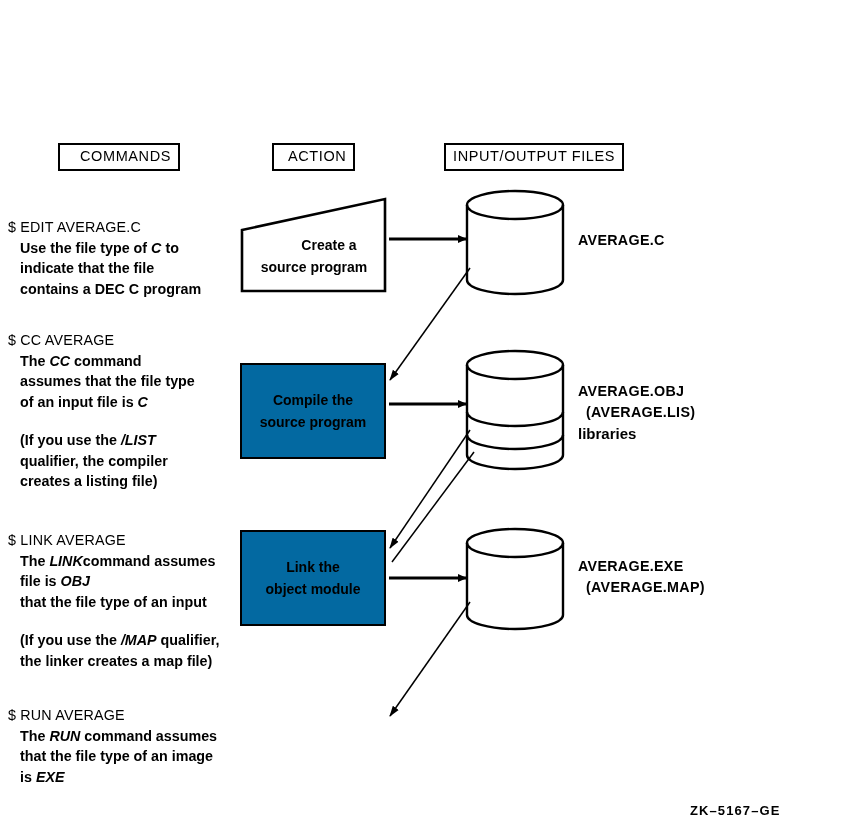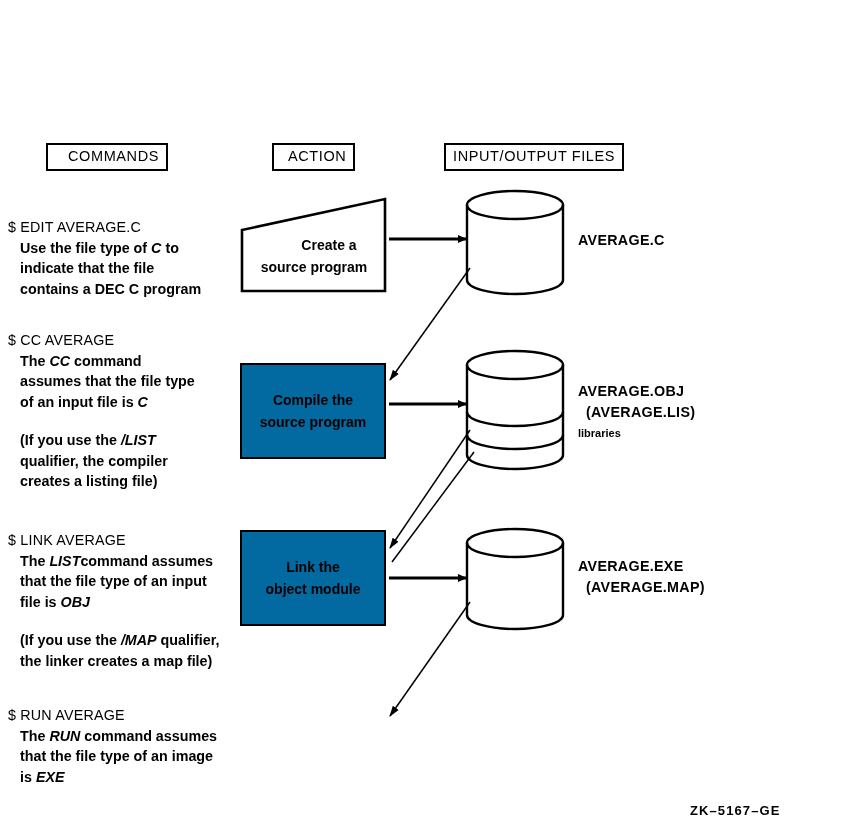--- a/index.html
+++ b/index.html
@@ -74,21 +74,21 @@
     white-space:nowrap;
   }
 
   svg.overlay{position:absolute;left:0;top:0;width:854px;height:827px;pointer-events:none;}
 </style>
 </head>
 <body>
 
 <div id="stage">
 
-  <div class="col-header" style="left:46px;top:143px;padding-left:20px;">
+  <div class="col-header" style="left:58px;top:143px;padding-left:20px;">
     <span>COMMANDS</span>
   </div>
   <div class="col-header" style="left:272px;top:143px;padding-left:14px;">
     <span>ACTION</span>
   </div>
   <div class="col-header" style="left:432px;top:143px;margin-left:12px;">
     <span>INPUT/OUTPUT FILES</span>
   </div>
 
   <div class="cmd-block" style="top:217px;">
@@ -117,26 +117,26 @@
       </div>
       <div>qualifier, the compiler</div>
       <div>creates a listing file)</div>
     </div>
   </div>
 
   <div class="cmd-block" style="top:530px;">
     <div class="cmd-title">$  LINK AVERAGE</div>
     <div class="cmd-body">
       <div>
-        <span>The </span><span class="em">LIST</span><span>command assumes</span>
+        <span>The </span><span class="em">LINK</span><span>command assumes</span>
+      </div>
+      <div>
+        <span>file is  </span><span class="em">OBJ</span>
       </div>
       <div>that the file type of an input</div>
-      <div>
-        <span>file is  </span><span class="em">OBJ</span>
-      </div>
       <div class="cmd-para">
         <span>(If you use the </span><span class="em">/MAP</span><span> qualifier,</span>
       </div>
       <div>the linker creates a map file)</div>
     </div>
   </div>
 
   <div class="cmd-block" style="top:705px;">
     <div class="cmd-title">$  RUN AVERAGE</div>
     <div class="cmd-body">
@@ -169,21 +169,21 @@
   </div>
 
 
   <div class="file-label" style="left:578px;top:230px;">
     <div>AVERAGE.C</div>
   </div>
 
   <div class="file-label" style="left:578px;top:381px;">
     <div>AVERAGE.OBJ</div>
     <div class="sub" style="padding-left:8px;">(AVERAGE.LIS)</div>
-    <div class="plain" style="font-size:11px;">libraries</div>
+    <div class="plain" style="font-size:15px;">libraries</div>
   </div>
 
   <div class="file-label" style="left:578px;top:556px;">
     <div>AVERAGE.EXE</div>
     <div class="sub" style="padding-left:8px;">(AVERAGE.MAP)</div>
   </div>
 
   <div class="footer-code" style="left:690px;top:803px;">ZK–5167–GE</div>
 
   <svg class="overlay" viewBox="0 0 854 827">

